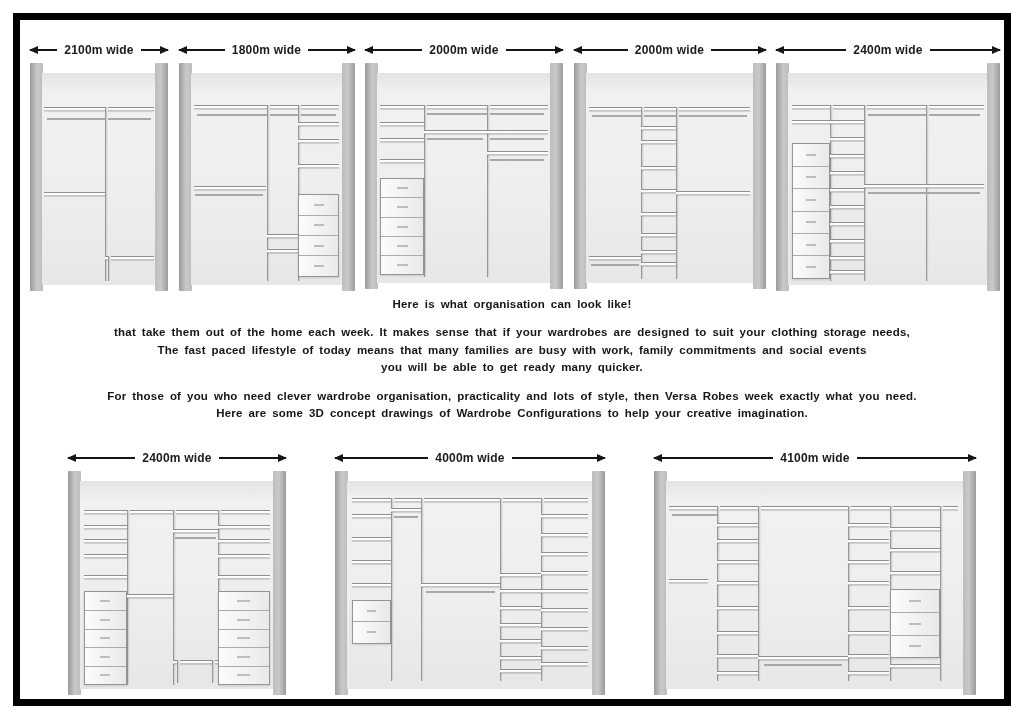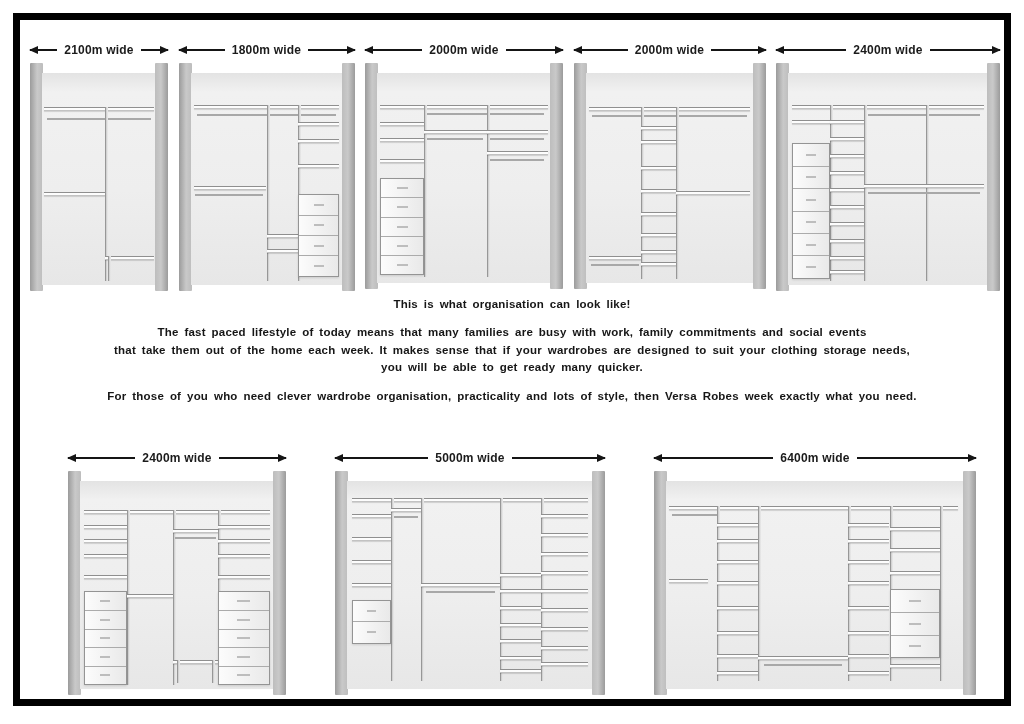--- a/index.html
+++ b/index.html
@@ -282,28 +282,29 @@
             <div class="shelf" style="left: 21%; top: 93%; width: 17%;"></div>
             <div class="shelf" style="left: 38%; top: 52%; width: 60%;"></div>
             <div class="rail" style="left: 40%; top: 56%; width: 56%;"></div>
           </div>
           <div class="pillar pr"></div>
         </div>
       </div>
     </div>
 
   <div class="textblock">
-    <div class="heading">This is what organisation can look like!</div>
+    <div class="heading">Here is what organisation can look like!</div>
     <div class="para">
+      <div class="line">that take them out of the home each week. It makes sense that if your wardrobes are designed to suit your clothing storage needs,</div>
       <div class="line">The fast paced lifestyle of today means that many families are busy with work, family commitments and social events</div>
-      <div class="line">that take them out of the home each week. It makes sense that if your wardrobes are designed to suit your clothing storage needs,</div>
       <div class="line">you will be able to get ready many quicker.</div>
     </div>
     <div class="para">
       <div class="line">For those of you who need clever wardrobe organisation, practicality and lots of style, then Versa Robes week exactly what you need.</div>
+      <div class="line">Here are some 3D concept drawings of Wardrobe Configurations to help your creative imagination.</div>
     </div>
   </div>
 
   <div id="bottom-row" class="row bottom-row">
       <div class="wardrobe" style="width: 218px;">
         <div class="dim">
           <div class="aline left"></div>
           <div class="dtext">2400m wide</div>
           <div class="aline right"></div>
         </div>
@@ -362,21 +363,21 @@
                 <div class="handle"></div>
               </div>
             </div>
           </div>
           <div class="pillar pr"></div>
         </div>
       </div>
       <div class="wardrobe" style="width: 270px;">
         <div class="dim">
           <div class="aline left"></div>
-          <div class="dtext">5000m wide</div>
+          <div class="dtext">4000m wide</div>
           <div class="aline right"></div>
         </div>
         <div class="wbody" style="height: 224px;">
           <div class="pillar pl"></div>
           <div class="interior">
             <div class="shelf" style="left: 2%; top: 8%; width: 96%;"></div>
             <div class="vdiv" style="left: 18%; top: 8%; height: 88%;"></div>
             <div class="vdiv" style="left: 30%; top: 8%; height: 88%;"></div>
             <div class="vdiv" style="left: 62%; top: 8%; height: 88%;"></div>
             <div class="vdiv" style="left: 79%; top: 8%; height: 88%;"></div>
@@ -412,21 +413,21 @@
             <div class="shelf" style="left: 79%; top: 70%; width: 19%;"></div>
             <div class="shelf" style="left: 79%; top: 79%; width: 19%;"></div>
             <div class="shelf" style="left: 79%; top: 87%; width: 19%;"></div>
           </div>
           <div class="pillar pr"></div>
         </div>
       </div>
       <div class="wardrobe" style="width: 322px;">
         <div class="dim">
           <div class="aline left"></div>
-          <div class="dtext">6400m wide</div>
+          <div class="dtext">4100m wide</div>
           <div class="aline right"></div>
         </div>
         <div class="wbody" style="height: 224px;">
           <div class="pillar pl"></div>
           <div class="interior">
             <div class="shelf" style="left: 1%; top: 12%; width: 97%;"></div>
             <div class="rail" style="left: 2%; top: 16%; width: 15%;"></div>
             <div class="shelf" style="left: 1%; top: 47%; width: 13%;"></div>
             <div class="vdiv" style="left: 17%; top: 12%; height: 84%;"></div>
             <div class="vdiv" style="left: 31%; top: 12%; height: 84%;"></div>

